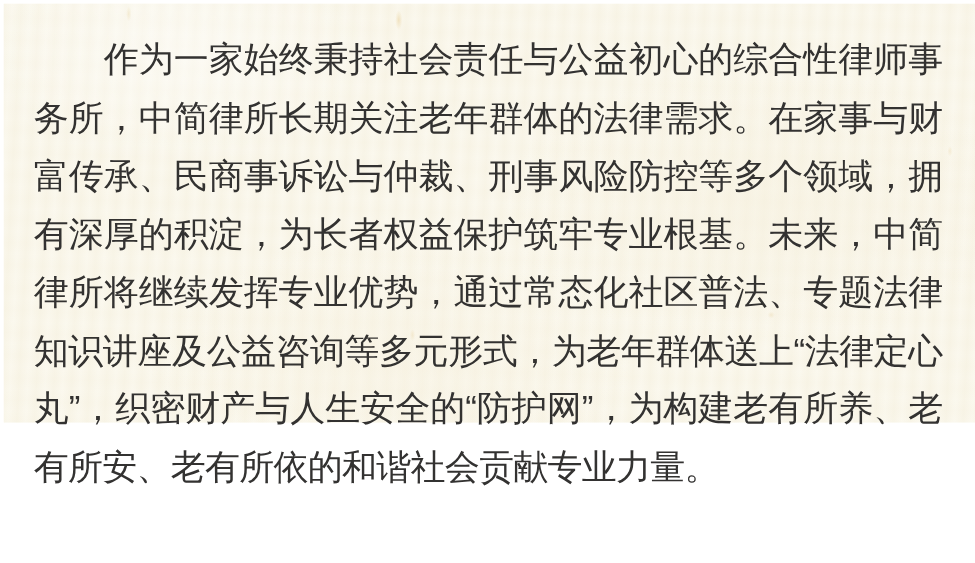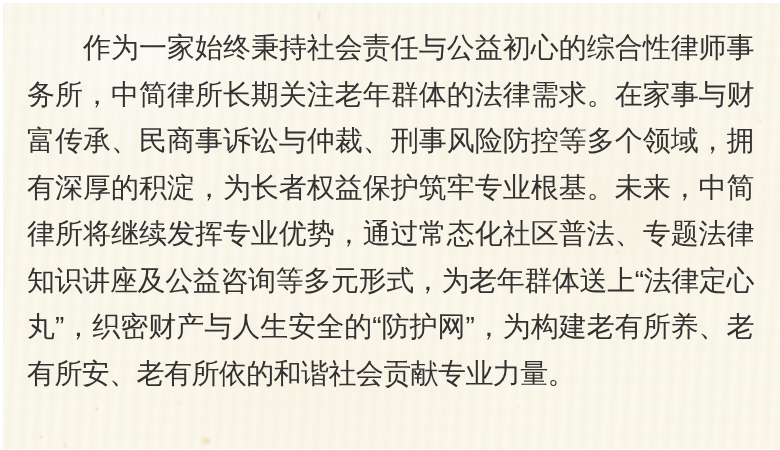--- a/index.html
+++ b/index.html
@@ -11,21 +11,21 @@
     height: 450px;
     background: #ffffff;
     overflow: hidden;
     font-family: "Liberation Sans", "DejaVu Sans", sans-serif;
   }
   .paper-page {
     position: absolute;
     top: 3px;
     left: 3px;
     width: 777px;
-    height: 446px;
+    height: 335px;
     background-color: #faf7eb;
     background-image:
       
       radial-gradient(9px 7px at 203px 438px, rgba(242,205,148,0.60), rgba(242,205,148,0) 70%),
       radial-gradient(4px 11px at 316px 13px, rgba(233,209,156,0.55), rgba(233,209,156,0) 72%),
       radial-gradient(4px 4px at 94px 406px, rgba(228,203,150,0.50), rgba(228,203,150,0) 70%),
       radial-gradient(3px 4px at 38px 434px, rgba(226,204,158,0.45), rgba(226,204,158,0) 70%),
       radial-gradient(3px 7px at 62px 442px, rgba(230,210,165,0.40), rgba(230,210,165,0) 70%),
       radial-gradient(3px 7px at 327px 265px, rgba(234,214,168,0.40), rgba(234,214,168,0) 70%),
       radial-gradient(4px 4px at 614px 249px, rgba(234,214,168,0.38), rgba(234,214,168,0) 70%),

